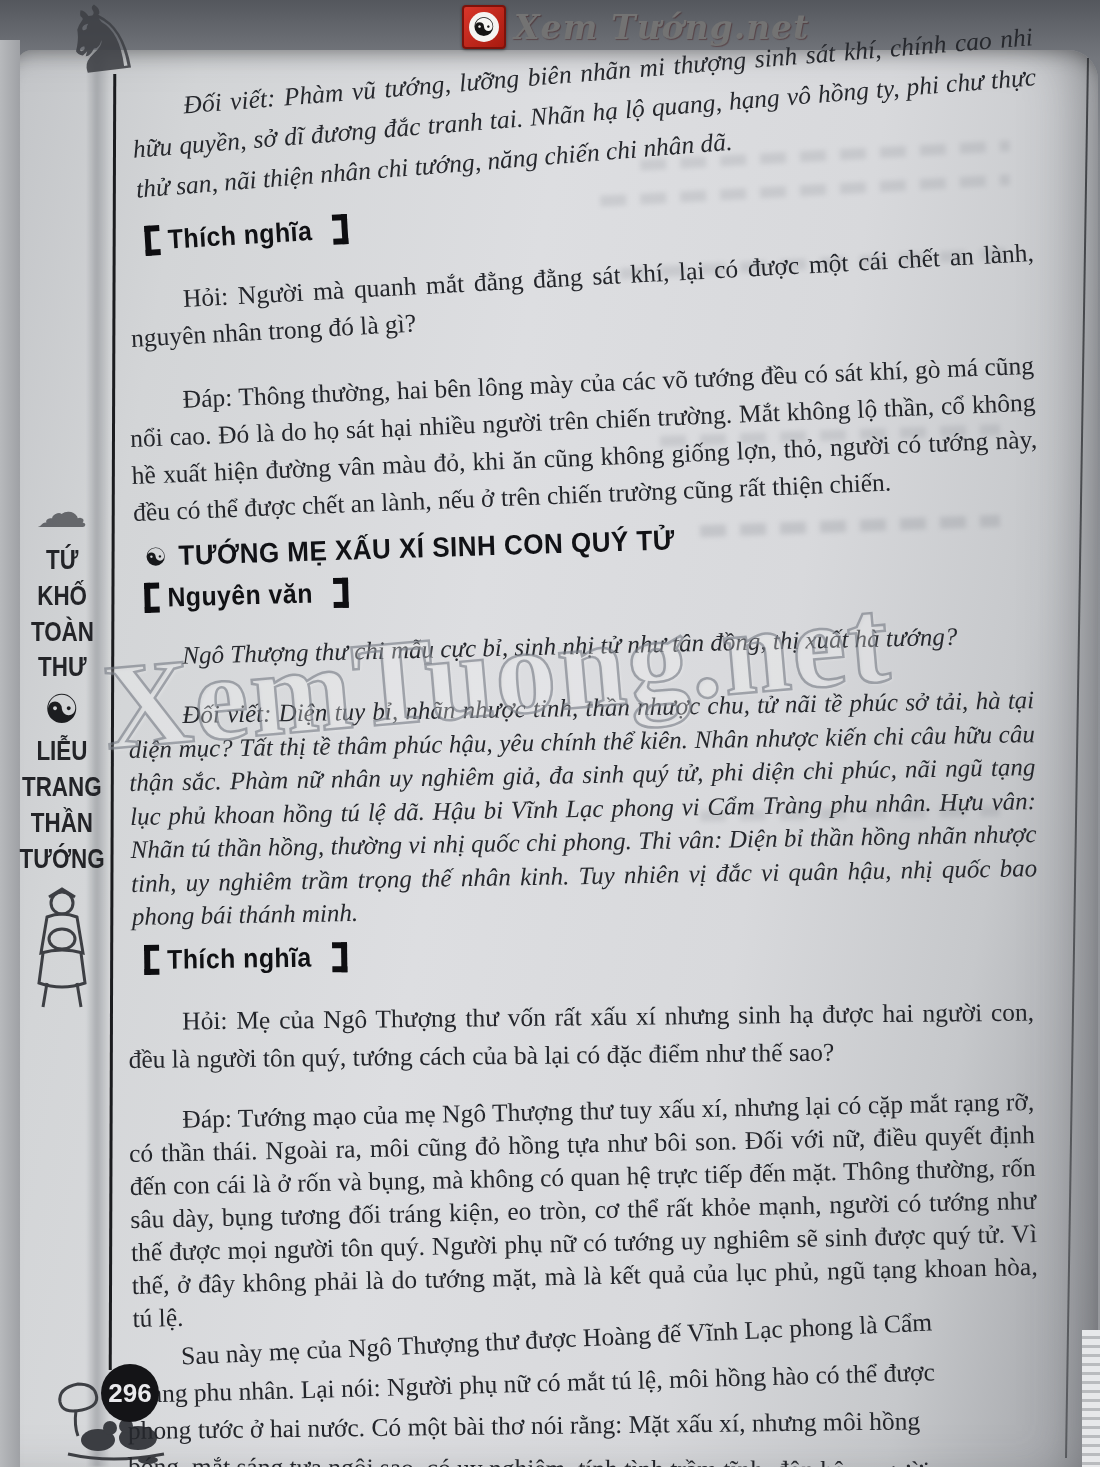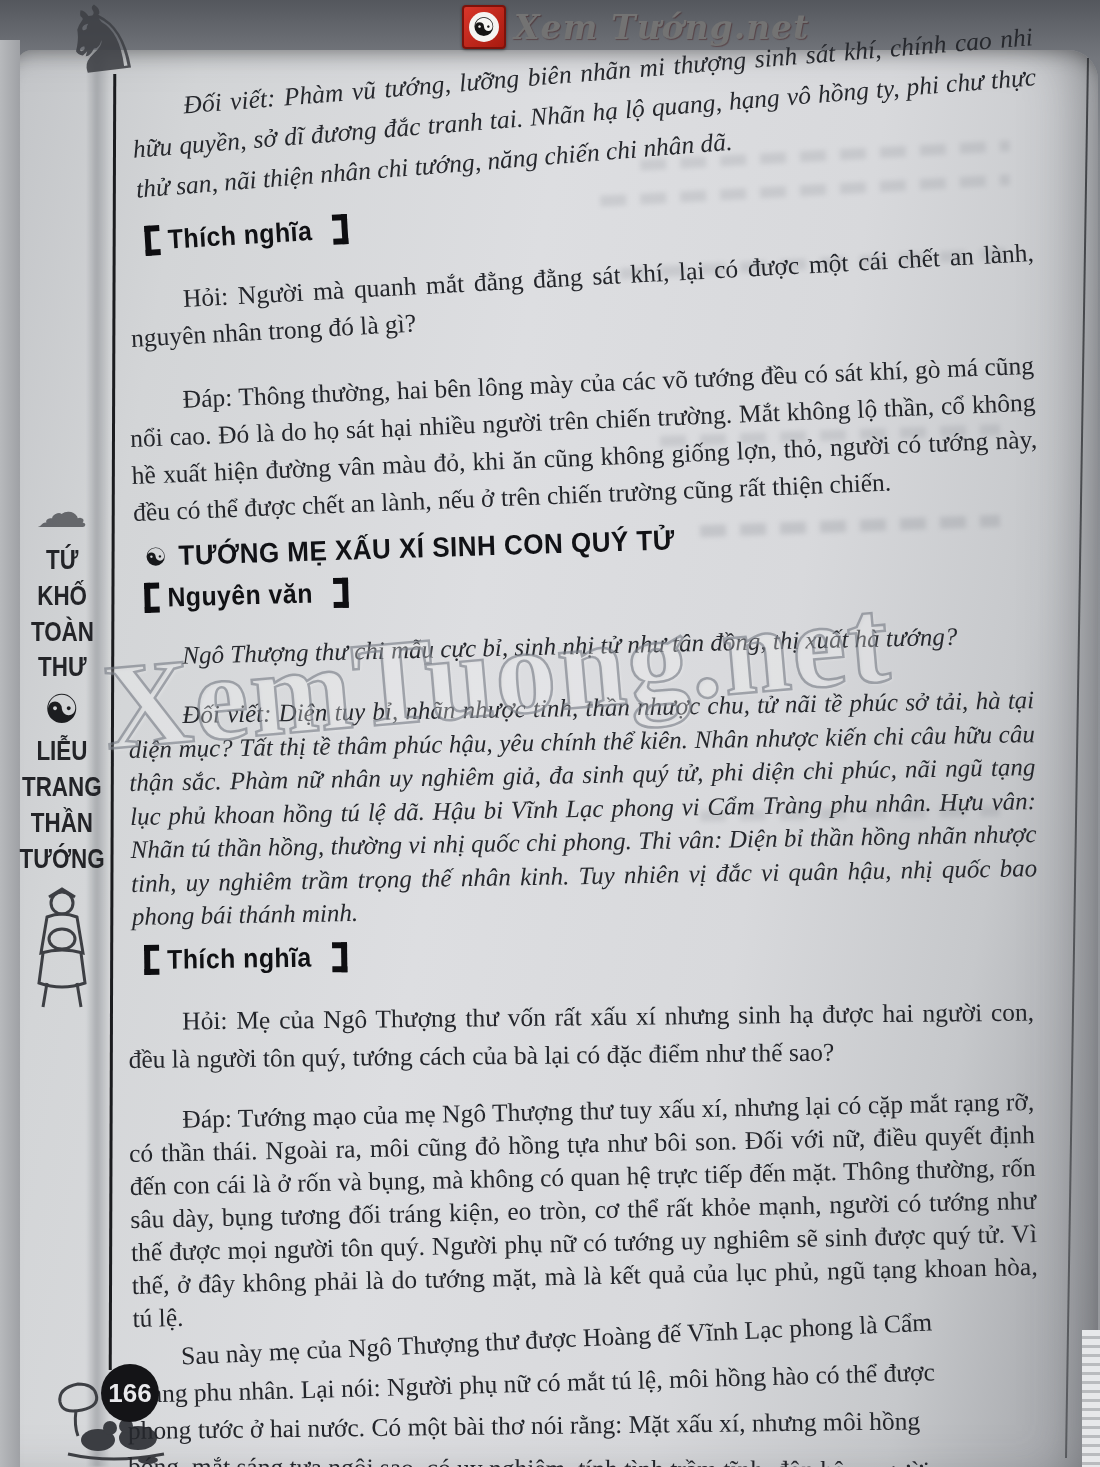--- a/index.html
+++ b/index.html
@@ -135,21 +135,21 @@
     <circle class="ink" cx="33" cy="16" r="11"></circle>
     <path class="ink" d="M20 10 L33 2 L46 10"></path>
     <path class="ink" d="M18 30 Q33 24 48 30 L54 66 Q33 60 12 66 Z"></path>
     <ellipse class="ink" cx="33" cy="52" rx="13" ry="10"></ellipse>
     <path class="ink" d="M14 66 L10 96 Q33 104 56 96 L52 66"></path>
     <path class="ink" d="M18 96 L14 120 M48 96 L52 120"></path>
   </svg>
 </div>
 
 <div class="page-badge">
-  <span>166</span>
+  <span>296</span>
 </div>
 
 <svg class="ducks" width="130" height="92" viewBox="0 0 130 92">
   <path class="ink" d="M26 10 Q6 14 8 28 Q10 40 30 36 Q48 32 44 20 Q41 10 26 10 Z"></path>
   <path class="ink" d="M24 36 Q22 52 26 62"></path>
   <ellipse cx="46" cy="66" rx="17" ry="11" fill="#3b3d42"></ellipse>
   <circle cx="58" cy="54" r="7" fill="#3b3d42"></circle>
   <ellipse cx="86" cy="64" rx="19" ry="12" fill="#3b3d42"></ellipse>
   <circle cx="74" cy="52" r="7" fill="#3b3d42"></circle>
   <path class="ink" d="M16 80 Q60 90 112 80"></path>

